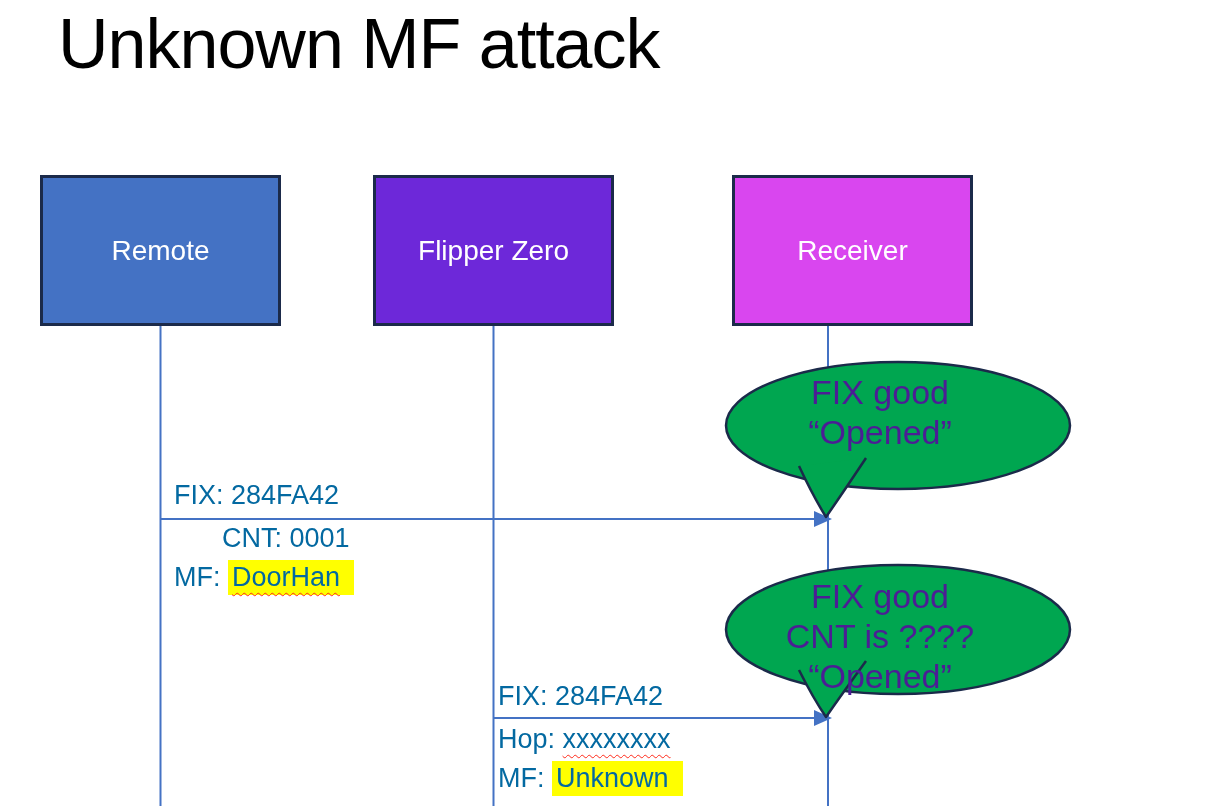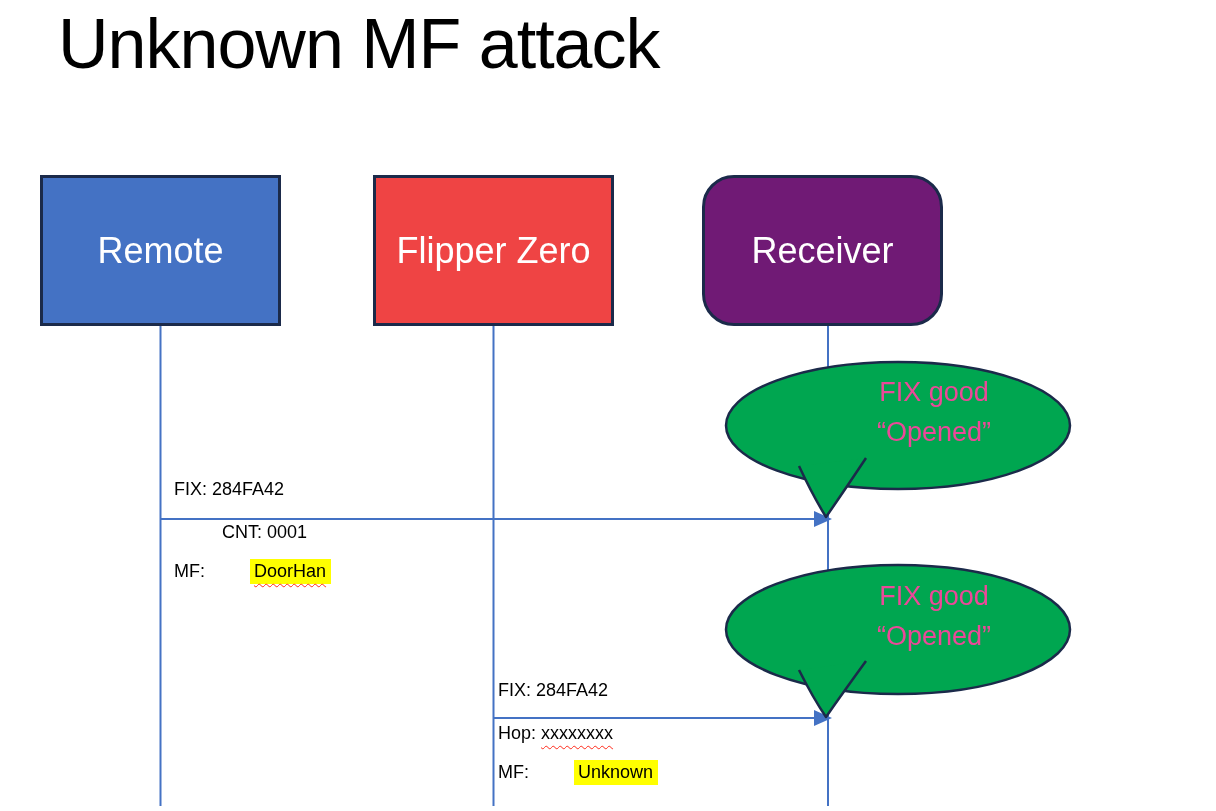--- a/index.html
+++ b/index.html
@@ -10,40 +10,40 @@
   .slide-title {
     position:absolute; left:58px; top:6px;
     font-size:70px; font-weight:300; color:#000000;
     letter-spacing:-1px; white-space:nowrap; line-height:1.1;
   }
   .diagram-svg { position:absolute; left:0; top:0; }
   .actor-box {
     position:absolute; top:175px; width:235px; height:145px;
     border:3px solid #1B2A4A;
     display:flex; align-items:center; justify-content:center;
-    color:#ffffff; font-size:36px; white-space:nowrap;
+    color:#ffffff; font-size:28px; white-space:nowrap;
   }
   .actor-remote   { left:40px;  background:#4472C4; }
-  .actor-flipper  { left:373px; background:#ef4444; }
-  .actor-receiver { left:702px; background:#701a75;border-radius:32px; }
+  .actor-flipper  { left:373px; background:#6d28d9; }
+  .actor-receiver { left:732px; background:#d946ef; }
   .msg-line {
-    position:absolute; font-size:18px; color:#000000;
+    position:absolute; font-size:27px; color:#0369a1;
     white-space:nowrap; line-height:1.2;
   }
-  .hl { background:#FFFF00; padding:2px 5px 3px 4px;margin-left:40px; }
+  .hl { background:#FFFF00; padding:2px 14px 3px 4px; }
   .sq {
     text-decoration-line:underline;
     text-decoration-style:wavy;
     text-decoration-color:#FF2A1A;
     text-decoration-thickness:1px;
     text-underline-offset:6px;
   }
   .callout-text {
-    position:absolute; left:766px; width:336px;
-    text-align:center; color:#ec4899; font-size:27px; line-height:40px;
+    position:absolute; left:712px; width:336px;
+    text-align:center; color:#4c1d95; font-size:34px; line-height:40px;
   }
   .callout-text div { white-space:nowrap; }
   .callout-1 { top:372px; }
   .callout-2 { top:576px; }
 </style>
 </head>
 <body>
 
 <div class="slide">
 
@@ -93,16 +93,17 @@
   <div class="msg-line" style="left:498px; top:723px;">
     <span>Hop: </span><span class="sq">xxxxxxxx</span>
   </div>
 
   <div class="callout-text callout-1">
     <div>FIX good</div>
     <div>“Opened”</div>
   </div>
   <div class="callout-text callout-2">
     <div>FIX good</div>
+    <div>CNT is ????</div>
     <div>“Opened”</div>
   </div>
 
 </div>
 
 </body></html>

